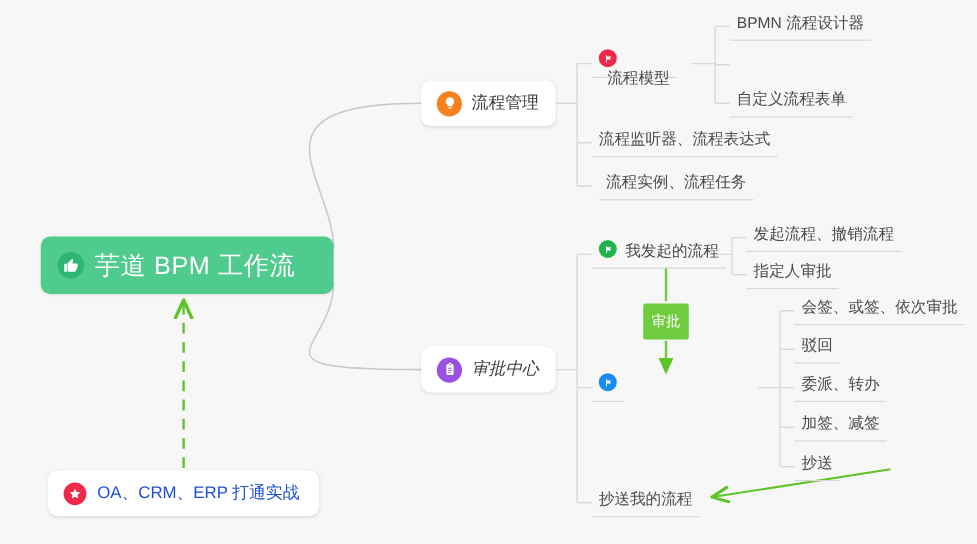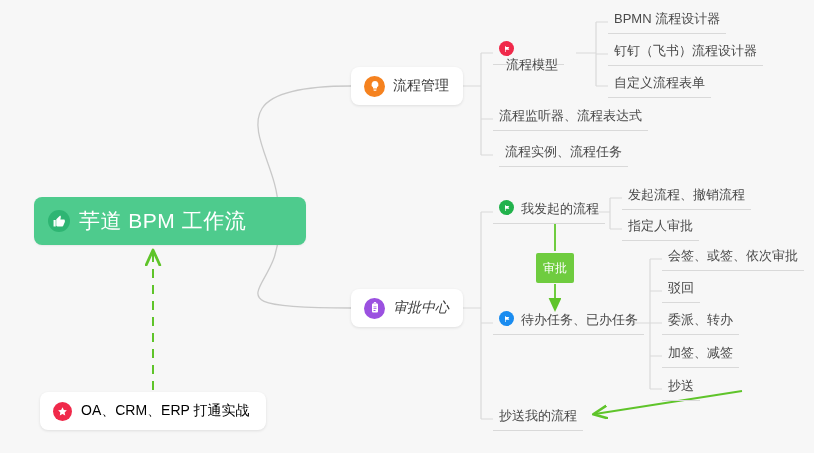--- a/index.html
+++ b/index.html
@@ -10,21 +10,21 @@
     overflow:hidden;
     position:relative;
   }
   #stage{position:absolute;inset:0;width:814px;height:453px;}
   svg.edges{position:absolute;left:0;top:0;width:814px;height:453px;pointer-events:none;}
 
   
   .root-node{
     position:absolute;
     left:34px;top:197px;
-    width:272px;height:48px;
+    width:244px;height:48px;
     background:#4ecb8d;
     border-radius:8px;
     display:flex;align-items:center;
     box-sizing:border-box;
     padding:0 14px;
     box-shadow:0 1px 2px rgba(0,0,0,.06);
   }
   .root-node .label{
     color:#ffffff;
     font-size:21px;
@@ -53,21 +53,21 @@
   .card .label{
     font-size:14px;color:#3b3b3b;white-space:nowrap;margin-left:8px;
   }
   #node-liucheng-guanli{left:351px;top:67px;width:112px;}
   #node-shenpi-zhongxin{left:351px;top:289px;width:112px;font-style:italic;}
 
   
   #node-oa-crm-erp{
     left:40px;top:392px;width:226px;height:38px;
   }
-  #node-oa-crm-erp .label{font-size:14px;color:#000000;}
+  #node-oa-crm-erp .label{font-size:14px;color:#1d4ed8;}
 
   
   .leaf{
     position:absolute;
     display:flex;align-items:flex-start;
     white-space:nowrap;
     box-sizing:border-box;
     padding:0 6px 3px 6px;
     border-bottom:1px solid #d9d9d9;
     height:24px;
@@ -147,23 +147,20 @@
       <svg width="8" height="8" viewBox="0 0 24 24" fill="#ffffff">
         <path d="M6 3v18h2v-7h11l-3-4 3-4H8V3z"></path>
       </svg>
     </span>
     <span class="label">流程模型</span>
   </div>
 
   <div class="leaf" style="left:608px;top:10px;">
     <span class="label">BPMN 流程设计器</span>
   </div>
-  <div class="leaf" style="left:608px;top:42px;">
-    <span class="label">钉钉（飞书）流程设计器</span>
-  </div>
   <div class="leaf" style="left:608px;top:74px;">
     <span class="label">自定义流程表单</span>
   </div>
 
   <div class="leaf" style="left:493px;top:107px;">
     <span class="label">流程监听器、流程表达式</span>
   </div>
   <div class="leaf" style="left:479px;top:143px;margin-left:20px;">
     <span class="label">流程实例、流程任务</span>
   </div>
@@ -191,21 +188,20 @@
   <div class="leaf" style="left:622px;top:217px;">
     <span class="label">指定人审批</span>
   </div>
 
   <div class="leaf" style="left:493px;top:311px;">
     <span class="ico" style="background:#1a8cf0;width:15px;height:15px;">
       <svg width="8" height="8" viewBox="0 0 24 24" fill="#ffffff">
         <path d="M6 3v18h2v-7h11l-3-4 3-4H8V3z"></path>
       </svg>
     </span>
-    <span class="label">待办任务、已办任务</span>
   </div>
 
   <div class="leaf" style="left:662px;top:247px;">
     <span class="label">会签、或签、依次审批</span>
   </div>
   <div class="leaf" style="left:662px;top:279px;">
     <span class="label">驳回</span>
   </div>
   <div class="leaf" style="left:662px;top:311px;">
     <span class="label">委派、转办</span>

